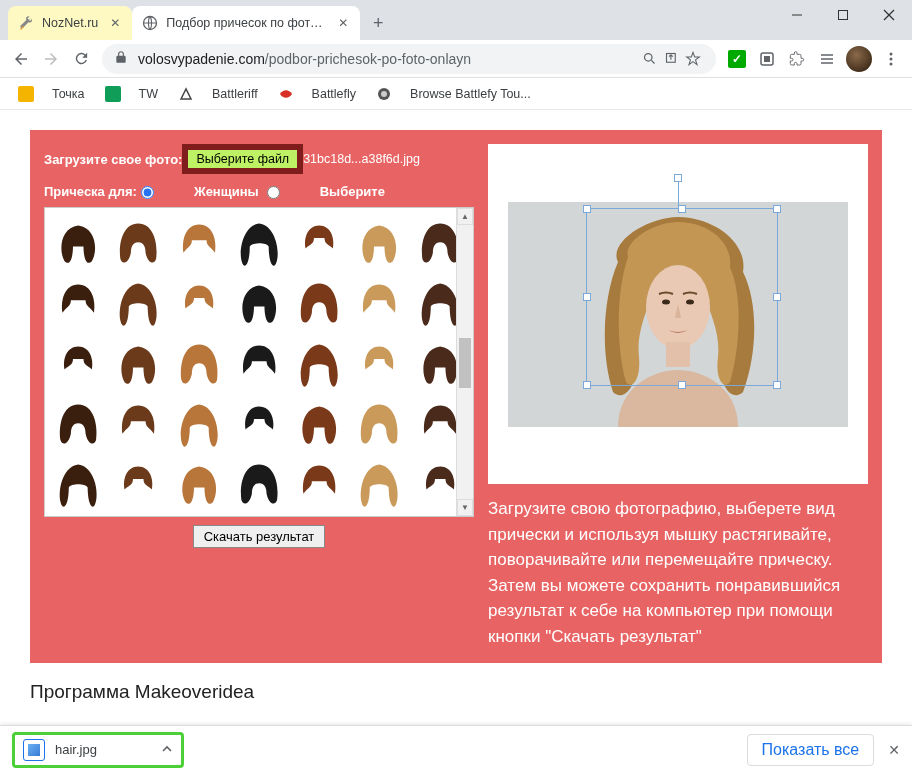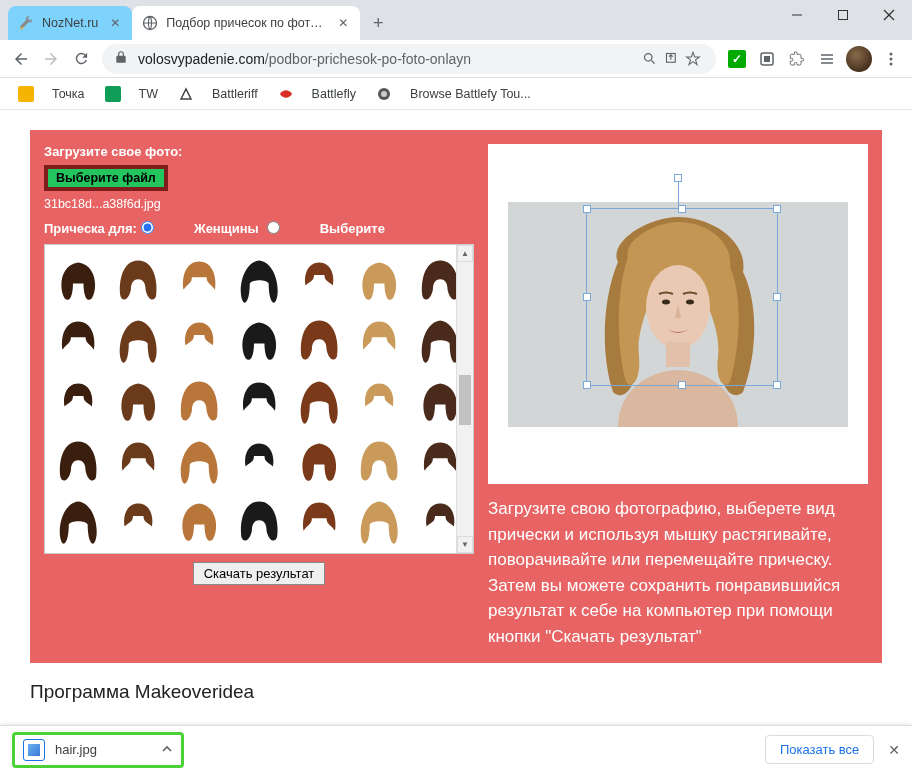--- a/index.html
+++ b/index.html
@@ -1,20 +1,20 @@
 <!DOCTYPE html>
 <html><head>
 <meta charset="utf-8">
 <style>
 * { margin: 0; padding: 0; box-sizing: border-box; font-family: "Segoe UI", Arial, sans-serif; }
 body { background: #fff; width: 912px; height: 773px; overflow: hidden; position: relative; }
 
 
 .titlebar { height: 40px; background: #dee1e6; display: flex; align-items: flex-end; padding-left: 8px; }
-.tab { height: 34px; background: #7dd3fc; display: flex; align-items: center; padding: 0 10px; font-size: 12.5px; color: #3c4043; border-radius: 8px 8px 0 0; max-width: 230px; position: relative; }
+.tab { height: 34px; background: #fef9c3; display: flex; align-items: center; padding: 0 10px; font-size: 12.5px; color: #3c4043; border-radius: 8px 8px 0 0; max-width: 230px; position: relative; }
 .tab.active { background: #fff; }
 .tab .favicon { width: 16px; height: 16px; margin-right: 8px; flex-shrink: 0; }
 .tab .title { white-space: nowrap; overflow: hidden; text-overflow: ellipsis; max-width: 160px; }
 .tab .close { margin-left: 10px; width: 14px; height: 14px; display: flex; align-items: center; justify-content: center; cursor: pointer; color: #5f6368; font-size: 12px; }
 .newtab { width: 28px; height: 28px; display: flex; align-items: center; justify-content: center; color: #5f6368; font-size: 18px; margin-bottom: 3px; margin-left: 4px; cursor: pointer; }
 .wincontrols { position: absolute; top: 0; right: 0; display: flex; }
 .wincontrols div { width: 46px; height: 30px; display: flex; align-items: center; justify-content: center; color: #333; cursor: pointer; }
 
 
 .toolbar { height: 38px; background: #fff; display: flex; align-items: center; padding: 0 6px; border-bottom: 1px solid #e0e0e0; }
@@ -31,24 +31,24 @@
 
 
 .bookmarks { height: 32px; background: #fff; display: flex; align-items: center; padding: 0 10px; border-bottom: 1px solid #e8e8e8; gap: 4px;}
 .bookmark { display: flex; align-items: center; font-size: 12.5px; color: #3c4043; padding: 4px 8px; border-radius: 4px; cursor: pointer; gap: 18px;}
 .bm-icon { width: 16px; height: 16px; display:inline-block;}
 
 
 .content { height: calc(773px - 40px - 38px - 32px - 48px); overflow: hidden; padding: 20px 30px 0 30px; }
 .red-panel { background: #e86464; padding: 14px; display: flex; gap: 14px; align-items: flex-start; }
 .left-col { width: 430px; }
-.upload-row { font-size: 13px; color: #fff; font-weight: bold; display: flex; align-items: flex-start; gap: 6px; flex-direction: column;}
-.file-btn { background: #22c55e; border: 4px solid #7f1d1d; padding: 2px 8px; font-size: 12.5px; color: #000; cursor: pointer; font-weight: bold;}
+.upload-row { font-size: 13px; color: #fff; font-weight: bold; display: flex; align-items: center; }
+.file-btn { background: #bef264; border: 6px solid #7f1d1d; padding: 2px 8px; font-size: 12.5px; color: #000; cursor: pointer; font-weight: normal;}
 .filename { font-size: 12.5px; color: #fff; font-weight: normal;}
-.gender-row { font-size: 13px; color: #fff; font-weight: bold; margin-top: 10px; display: flex; align-items: flex-start;}
+.gender-row { font-size: 13px; color: #fff; font-weight: bold; margin-top: 10px; display: flex; align-items: flex-end;}
 .gender-row label { font-weight: bold; margin-right: 4px; margin-left: 40px; }
 .gender-row input { margin-left: 4px; accent-color: #2874f0;}
 .hair-grid-wrap { position: relative; margin-top: 8px;}
 .hair-grid { background: #fff; border: 1px solid #ccc; height: 310px; overflow: hidden; position: relative;}
 .grid-inner { display: grid; grid-template-columns: repeat(7, 1fr); gap: 2px; padding: 4px;}
 .hair-item { width: 100%; aspect-ratio: 1; display: flex; align-items: center; justify-content: center;}
 .hair-item svg { width: 90%; height: 90%; }
 .scrollbar-v { position: absolute; right: 0; top: 0; bottom: 0; width: 17px; background: #f1f1f1; border-left: 1px solid #ddd;}
 .scroll-arrow { height: 17px; display:flex;align-items:center;justify-content:center;color:#666;font-size:8px;background:#f1f1f1;border:1px solid #ddd;}
 .scroll-thumb { position:absolute; left:2px; right:2px; top: 130px; height: 50px; background: #c1c1c1;}
@@ -64,21 +64,21 @@
 .subheading { font-size: 19px; color: #222; margin-top: 18px; font-weight: normal;}
 
 
 .download-shelf { position:absolute; bottom:0; left:0; right:0; height:48px; background:#fff; border-top:1px solid #ddd; display:flex; align-items:center; padding:0 12px; box-shadow: 0 -1px 4px rgba(0,0,0,0.1);}
 .download-chip { border: 3px solid #4cd038; border-radius: 4px; height: 36px; display:flex; align-items:center; padding: 0 8px; gap: 10px; width: 172px; cursor:pointer;}
 .dl-icon { width:22px; height:22px; border:1px solid #1a73e8; border-radius:3px; display:flex;align-items:center;justify-content:center;}
 .dl-icon-inner { width:12px;height:12px;background:linear-gradient(135deg,#6ab0f3,#3a7bd5);}
 .dl-name { flex:1; font-size:13px; color:#3c4043;}
 .dl-chevron { color:#5f6368;}
 .shelf-spacer { flex:1;}
-.show-all { border:1px solid #dadce0; background:#fff; color:#1a73e8; font-size:13px; padding: 6px 14px; border-radius:4px; cursor:pointer;}
+.show-all { border:1px solid #dadce0; background:#fff; color:#1a73e8; font-size:16px; padding: 6px 14px; border-radius:4px; cursor:pointer;}
 .shelf-close { margin-left: 14px; color:#5f6368; cursor:pointer; font-size:14px;}
 </style>
 </head>
 <body>
 
 <div class="titlebar">
   <div class="tab">
     <span class="favicon">
       <svg viewBox="0 0 16 16">
           <path d="M13 3l-2 2 1 1 2-2c.5 1.5-.5 3.5-2 3.5-.5 0-1 0-1.5-.3L5 12.7c-.6.6-1.6.6-2.2 0-.6-.6-.6-1.6 0-2.2l5.5-5.5C8 4.5 8 4 8 3.5 8 2 10 1 11.5 1.5L9.5 3.5l1 1L13 3z" fill="#888"></path>

